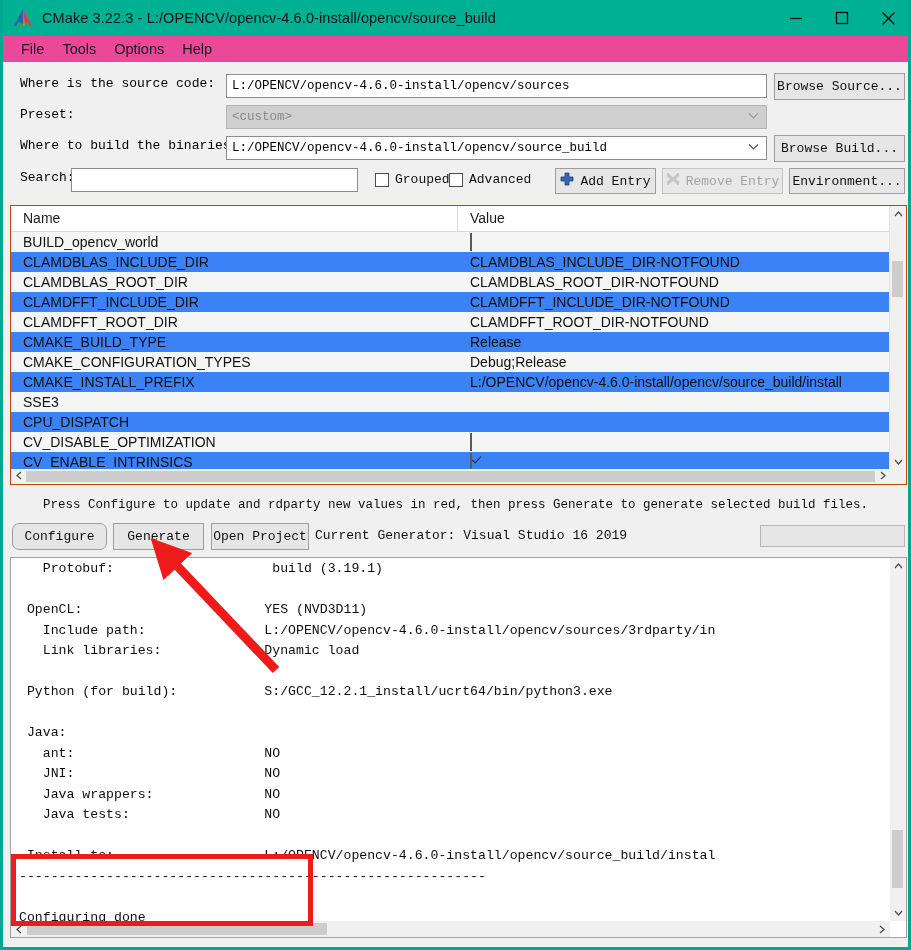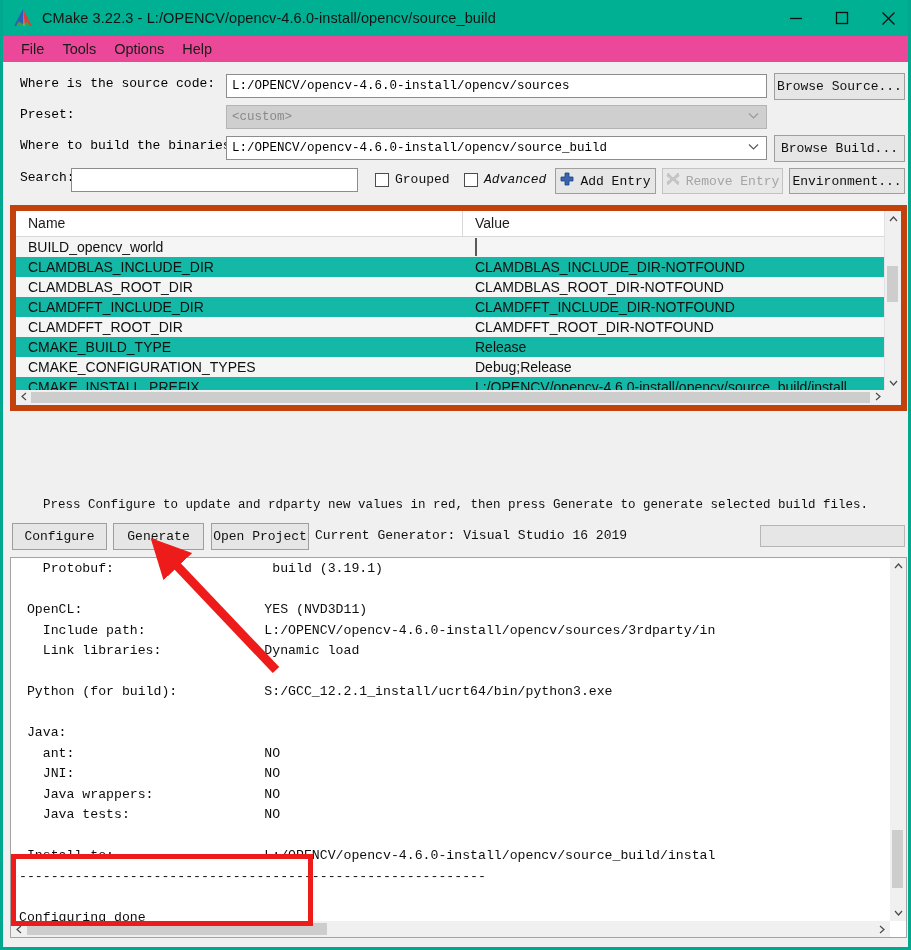--- a/index.html
+++ b/index.html
@@ -140,24 +140,24 @@
   }
   .cblabel {
     font-family: "Liberation Mono", monospace;
     font-size: 13px; color: #101010; white-space: nowrap;
   }
 
   
   .table-wrap {
     position: absolute;
     left: 7px; top: 205px;
-    width: 897px; height: 206px;
-    box-sizing: border-box;
-    border: 6px solid #c2410c;
-    background: #14b8a6;
+    width: 897px; height: 280px;
+    box-sizing: border-box;
+    border: 1px solid #c2410c;
+    background: #3b82f6;
     overflow: hidden;
   }
   .thead {
     display: flex; height: 25px;
     background: #ffffff;
     border-bottom: 1px solid #d8d8d8;
     align-items: center;
   }
   .th {
     font-family: "Liberation Sans", sans-serif;
@@ -384,21 +384,21 @@
 
     <div class="frow" style="left:9px; top:108px;">
       <div class="flabel">Search:</div>
     </div>
     <div class="ftext" style="position:absolute; left:68px; top:106px; width:287px;" placeholder=""></div>
 
     <div class="cbrow" style="position:absolute; left:372px; top:110px;">
       <span class="cbox"></span>
       <span class="cblabel">Grouped</span>
     </div>
-    <div class="cbrow" style="position:absolute; left:461px; top:110px;font-style:italic;">
+    <div class="cbrow" style="position:absolute; left:446px; top:110px;">
       <span class="cbox"></span>
       <span class="cblabel">Advanced</span>
     </div>
 
     <div class="btn" style="position:absolute; left:552px; top:106px; width:101px; height:26px; gap:6px;">
       <span>
         <svg width="14" height="14" viewBox="0 0 14 14">
           <path d="M5,1 H9 V5 H13 V9 H9 V13 H5 V9 H1 V5 H5 Z" fill="#3a64b0" stroke="#1f3f7d" stroke-width="0.8"></path>
         </svg>
       </span>
@@ -498,21 +498,21 @@
             <polyline points="1,1 5,4.5 1,8" fill="none" stroke="#4a4a4a" stroke-width="1.2"></polyline>
           </svg>
       </div>
     </div>
     <div class="corner-box"></div>
   </div>
 
   <div class="hint">Press Configure to update and rdparty new values in red, then press Generate to generate selected build files.</div>
 
   <div class="btnbar">
-    <div class="btn" style="position:absolute; left:9px; top:0; width:95px; height:27px;">Configure</div>
+    <div class="btn" style="position:absolute; left:9px; top:0; width:95px; height:27px;border-radius:7px;">Configure</div>
     <div class="btn" style="position:absolute; left:110px; top:0; width:91px; height:27px;">Generate</div>
     <div class="btn" style="position:absolute; left:208px; top:0; width:98px; height:27px;">Open Project</div>
     <div class="genlabel" style="position:absolute; left:312px; top:5px;">Current Generator: Visual Studio 16 2019</div>
     <div class="progress" style="position:absolute; left:757px; top:2px; width:145px;"></div>
   </div>
 
   <div class="log-wrap">
     <div class="log-text">   Protobuf:                    build (3.19.1)
 
  OpenCL:                       YES (NVD3D11)

